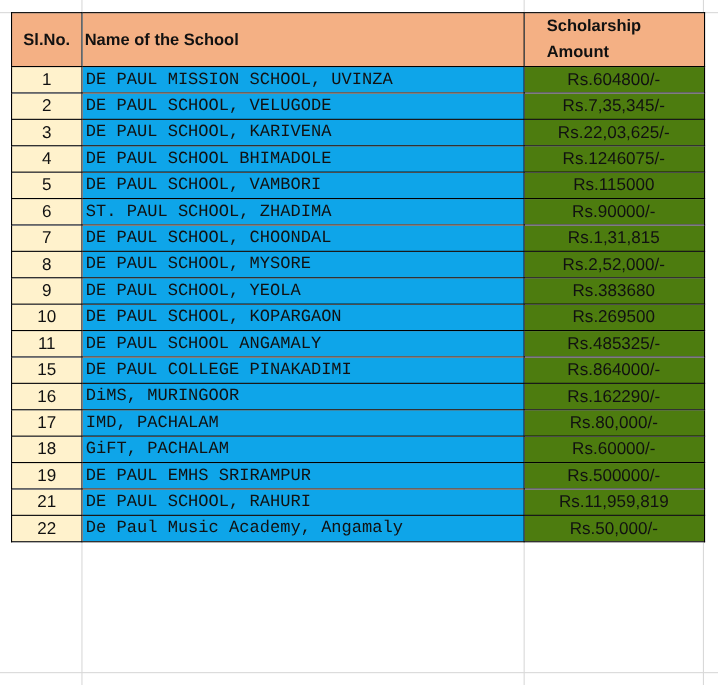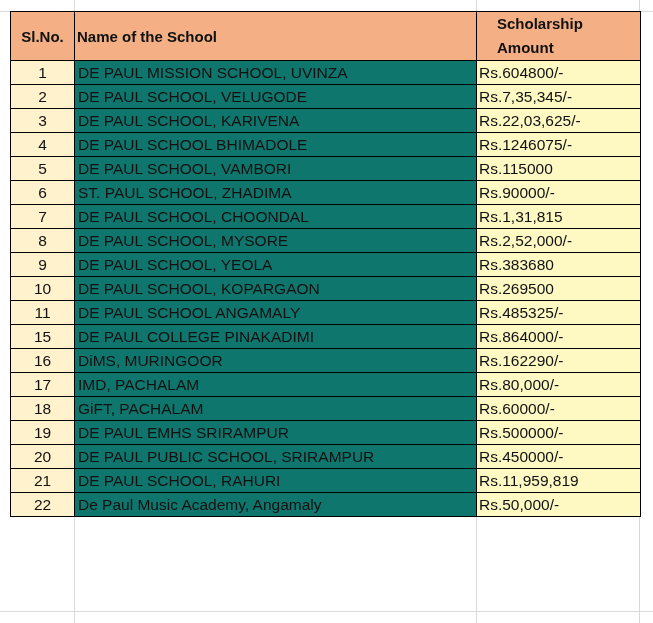--- a/index.html
+++ b/index.html
@@ -65,26 +65,27 @@
       height: 23px;
       font-size: 15.5px;
       color: #111;
       line-height: 23px;
     }
     td.c-sl {
       background: #fff2cc;
       text-align: center;
     }
     td.c-name {
-      background: #0f766e;
+      background: #0ea5e9;
       padding-left: 3px !important;
+      font-family: Liberation Mono, monospace;
     }
     td.c-amt {
-      background: #fef9c3;
-      text-align: left;
+      background: #4d7c0f;
+      text-align: center;
       padding-right: 3px !important;
     }
     col.w-sl { width: 64px; }
     col.w-name { width: 402px; }
     col.w-amt { width: 164px; }
   </style>
 </head>
 <body>
 
 <div class="sheet">
@@ -186,25 +187,20 @@
           <td class="c-sl">18</td>
           <td class="c-name">GiFT, PACHALAM</td>
           <td class="c-amt">Rs.60000/-</td>
         </tr>
         <tr>
           <td class="c-sl">19</td>
           <td class="c-name">DE PAUL EMHS SRIRAMPUR</td>
           <td class="c-amt">Rs.500000/-</td>
         </tr>
         <tr>
-          <td class="c-sl">20</td>
-          <td class="c-name">DE PAUL PUBLIC SCHOOL, SRIRAMPUR</td>
-          <td class="c-amt">Rs.450000/-</td>
-        </tr>
-        <tr>
           <td class="c-sl">21</td>
           <td class="c-name">DE PAUL SCHOOL, RAHURI</td>
           <td class="c-amt">Rs.11,959,819</td>
         </tr>
         <tr>
           <td class="c-sl">22</td>
           <td class="c-name">De Paul Music Academy, Angamaly</td>
           <td class="c-amt">Rs.50,000/-</td>
         </tr>
       </tbody>

